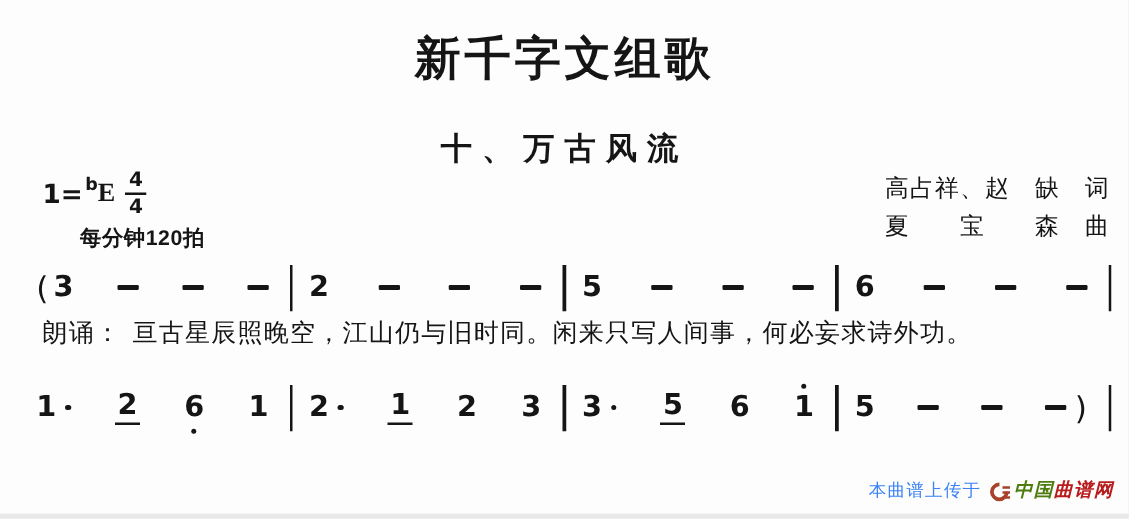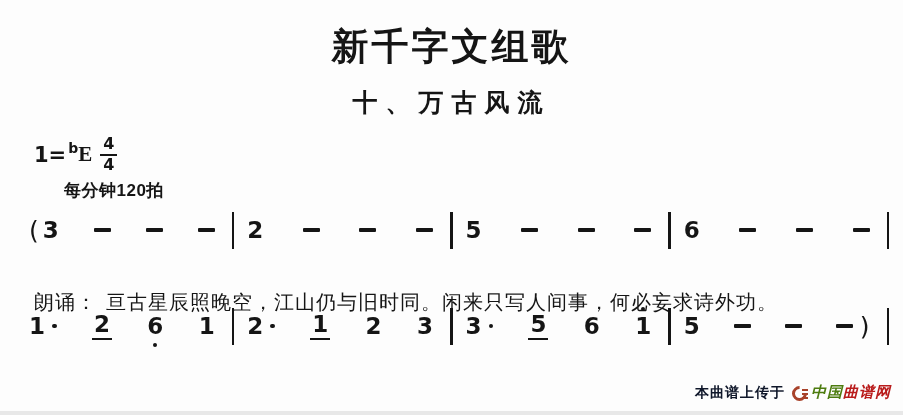--- a/index.html
+++ b/index.html
@@ -11,21 +11,21 @@
     font-family:"Liberation Serif","DejaVu Serif",serif;
     color:#151515;
     overflow:hidden;
   }
   
   .title{
     position:absolute;top:22px;left:0;right:0;margin:0;
     text-align:center;font-size:37px;font-weight:700;letter-spacing:3px;
   }
   .subtitle{
-    position:absolute;top:86px;left:0;right:0;margin:0;
+    position:absolute;top:86px;left:0;right:0;margin:16px;
     text-align:center;font-size:25px;font-weight:700;letter-spacing:8px;
   }
   
   .keysig{position:absolute;left:34px;top:136px;display:flex;align-items:center;}
   .key-main{font-size:21px;font-weight:700;font-family:"DejaVu Sans","Liberation Sans",sans-serif;}
   .flat{font-size:14px;font-weight:700;position:relative;top:-7px;margin:0 0 0 2px;font-family:"DejaVu Sans",sans-serif;}
   .key-letter{font-size:21px;font-weight:700;font-family:"Liberation Serif",serif;}
   .frac{display:inline-flex;flex-direction:column;align-items:center;margin-left:8px;
         font-weight:700;font-size:16px;line-height:1.05;font-family:"DejaVu Sans",sans-serif;}
   .frac .top{border-bottom:2px solid #151515;padding:0 3px 1px;}
@@ -47,25 +47,25 @@
   .nbody.ul{border-bottom:2.5px solid #151515;padding:0 2px 2px;}
   .dash{display:block;width:17px;height:3.5px;background:#151515;border-radius:1px;}
   .augdot{width:4.5px;height:4.5px;border-radius:50%;background:#151515;margin-left:7px;flex:none;}
   .odot{position:absolute;left:50%;margin-left:-2px;width:4px;height:4px;border-radius:50%;background:#151515;}
   .odot.above{top:-8px;}
   .odot.below{bottom:-9px;}
   .paren{font-size:25px;font-weight:400;line-height:1;font-family:"DejaVu Sans",sans-serif;}
   .paren.open{margin-right:4px;}
   .paren.close{margin-left:7px;}
   
-  .recitation{position:absolute;left:34px;top:253px;font-size:20px;letter-spacing:1px;margin-top:36px;}
+  .recitation{position:absolute;left:34px;top:253px;font-size:20px;letter-spacing:1px;}
   .rec-label{margin-right:9px;}
   
   .footer{position:absolute;right:12px;top:383px;display:flex;align-items:center;}
-  .upload-note{color:#0f172a;font-size:14px;font-weight:700;letter-spacing:1px;
+  .upload-note{color:#3b82f6;font-size:14px;font-weight:400;letter-spacing:1px;
                font-family:"Liberation Sans","DejaVu Sans",sans-serif;}
   .logo{display:flex;align-items:center;margin-left:7px;}
   .logo-icon{position:relative;width:16px;height:16px;display:inline-block;margin-right:3px;}
   .logo-icon::before{content:"";position:absolute;left:0;top:1px;width:9px;height:9px;
     border:3px solid #a8422a;border-radius:50%;border-right-color:transparent;transform:rotate(-45deg);}
   .logo-icon::after{content:"";position:absolute;right:0;top:4px;width:6px;height:2px;
     background:#a8422a;box-shadow:0 4px 0 #a8422a,0 8px 0 #a8422a;}
   .site-solid{color:#4d7c0f;font-weight:700;font-style:italic;font-size:15px;letter-spacing:1px;}
   .site-outline{color:#b91c1c;font-weight:700;font-style:italic;font-size:15px;letter-spacing:1px;}
 </style>
@@ -81,20 +81,24 @@
     <span class="key-main">1=</span>
       <sup class="flat">b</sup>
       <span class="key-letter">E</span>
     <span class="frac">
       <span class="top">4</span>
       <span class="bot">4</span>
     </span>
   </div>
   <div class="tempo">每分钟120拍</div>
 
+  <div class="credits">
+    <div>高占祥、赵　缺　词</div>
+    <div>夏　　宝　　森　曲</div>
+  </div>
 
   <div class="notation row1">
       <span class="measure">
         <span class="cell">
           <span class="paren open">(</span>
           <span class="nbody">3</span>
         </span>
         <span class="cell">
           <span class="nbody">
             <span class="dash"></span>

